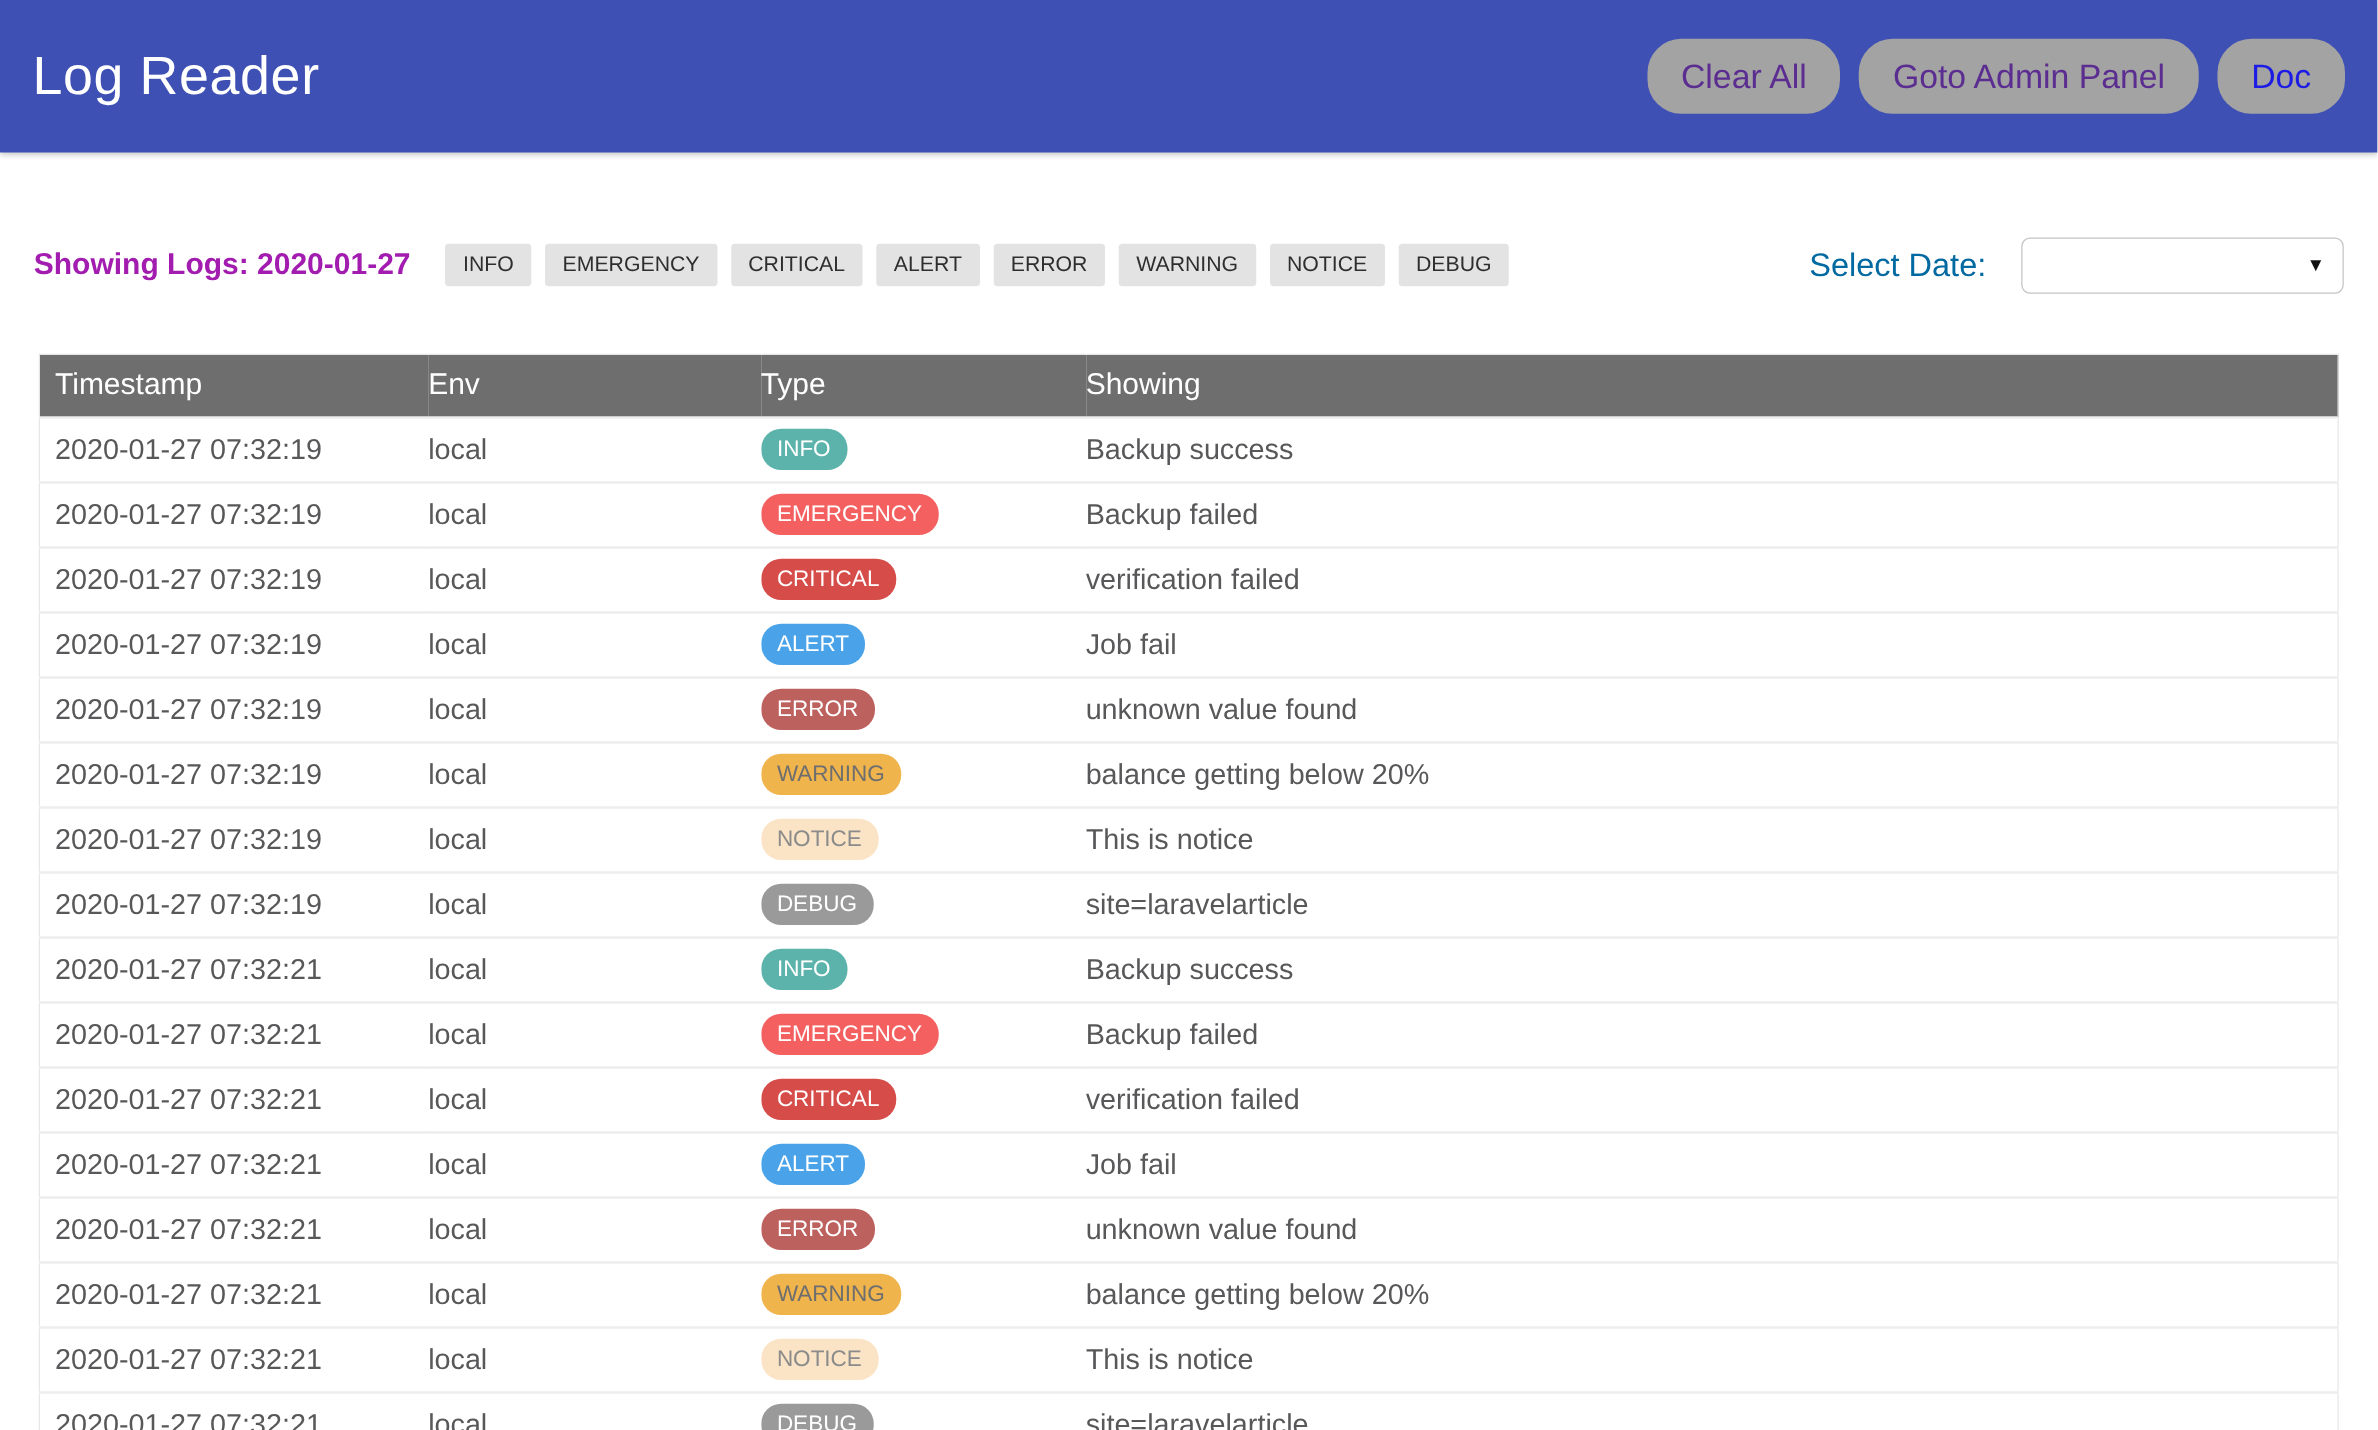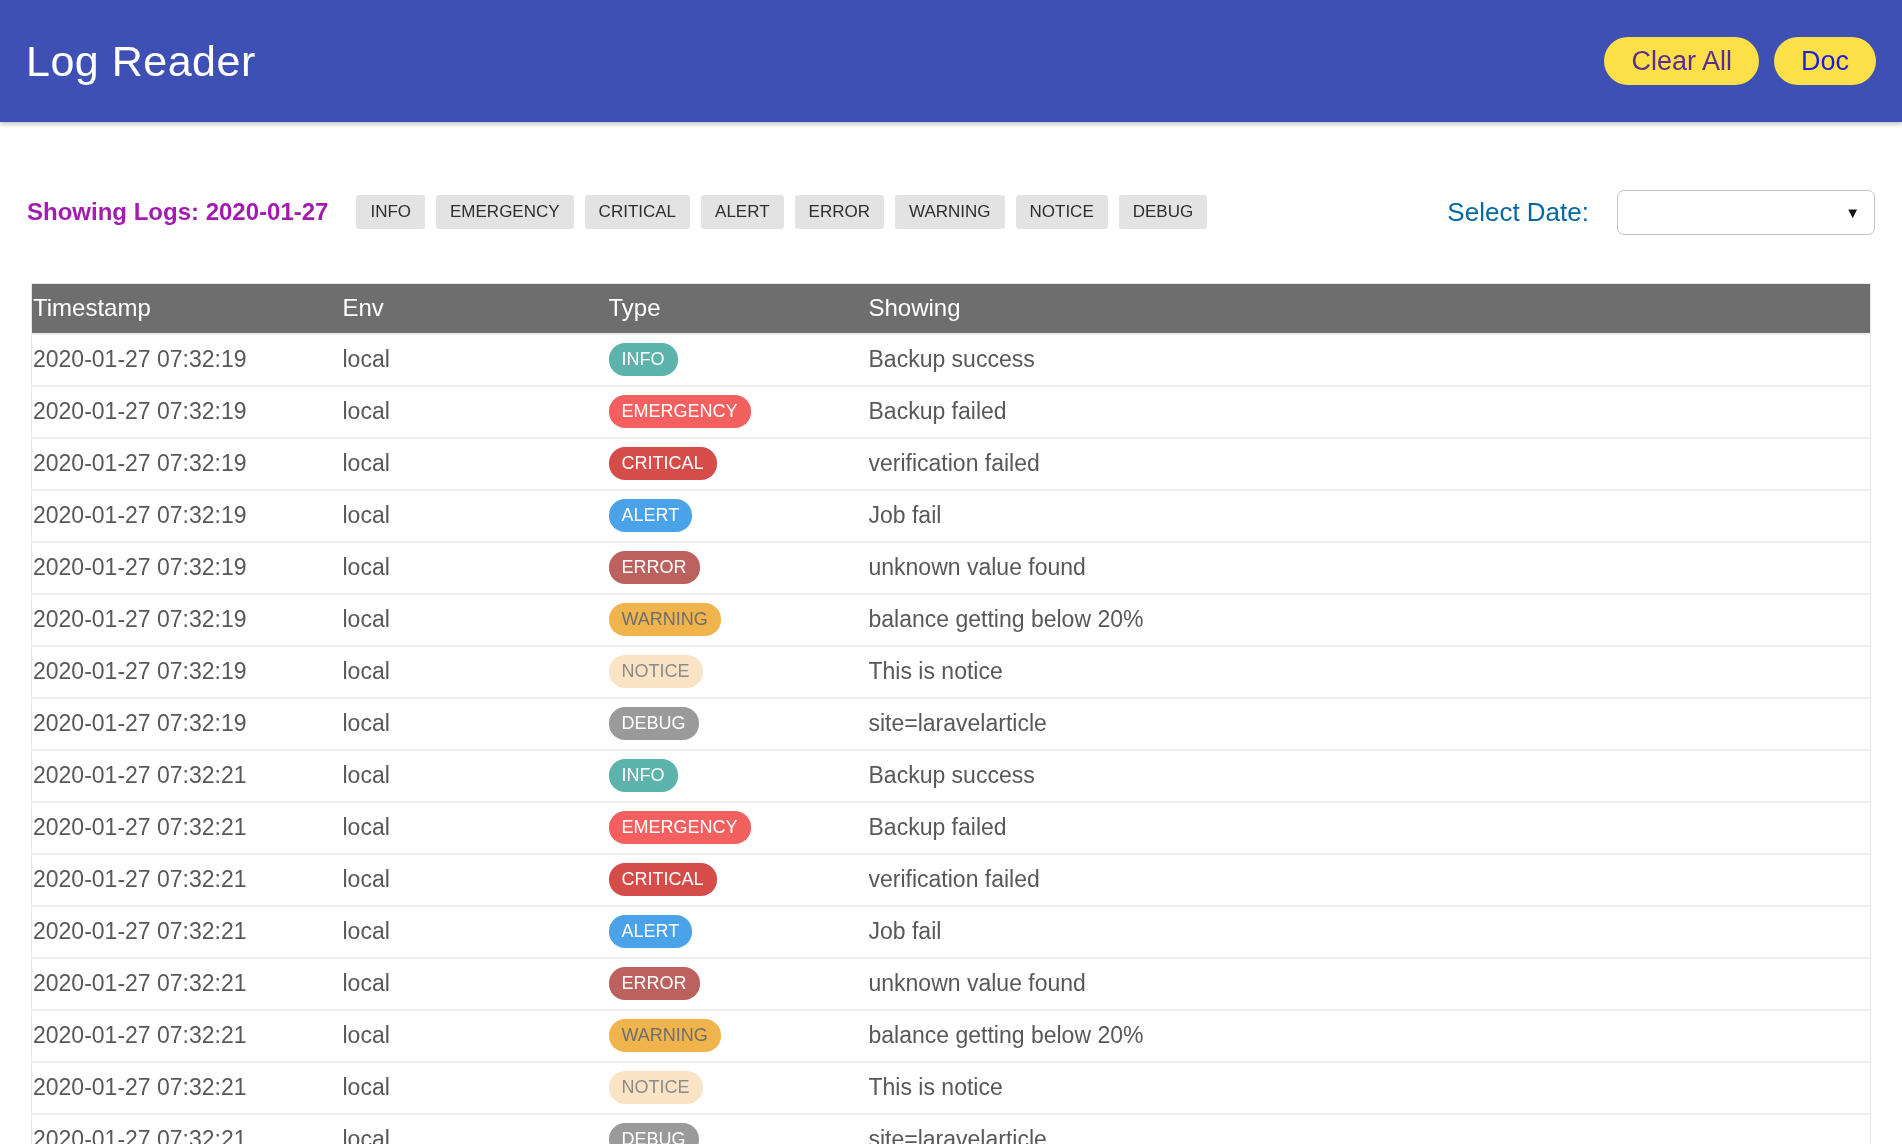--- a/index.html
+++ b/index.html
@@ -16,22 +16,22 @@
     display: flex; align-items: center; justify-content: space-between;
     padding: 12px 26px;
     box-shadow: 0 2px 5px rgba(0,0,0,0.25);
   }
   .app-title {
     margin: 0; color: #ffffff; font-size: 43px; font-weight: 400;
     letter-spacing: 0.5px;
   }
   .header-actions { display: flex; align-items: center; gap: 15px; }
   .pill-btn {
-    background: #fde047; border: none; border-radius: 27px;
-    height: 48px; padding: 0 27px;
+    background: #a3a3a3; border: none; border-radius: 27px;
+    height: 60px; padding: 0 27px;
     font-family: inherit; font-size: 27px; cursor: pointer;
     display: flex; align-items: center;
   }
 
   
   .toolbar {
     margin: 67px 27px 0 27px; height: 46px;
     display: flex; align-items: center;
   }
   .showing-logs { font-size: 24px; font-weight: bold; color: #a21caf; white-space: nowrap; }
@@ -61,40 +61,41 @@
   .log-table {
     width: 1840px; margin: 48px 31px 0 31px;
     border-collapse: collapse; table-layout: fixed;
     border: 1px solid #e7e7e7;
   }
   .log-table thead th {
     background: #6e6e6e; color: #ffffff;
     font-weight: 400; font-size: 24px; text-align: left;
     height: 50px; padding: 0;
   }
-  .log-table th:first-child, .log-table td:first-child { padding-left: 1px; }
+  .log-table th:first-child, .log-table td:first-child { padding-left: 12px; }
   .log-table tbody td {
     height: 52px; padding: 0;
     border-top: 2px solid #ededed;
     font-size: 23px; color: #58585a; background: #ffffff;
     white-space: nowrap; overflow: hidden;
   }
   .badge {
     display: inline-block; line-height: 1;
     font-size: 18px; padding: 7px 13px 8px 13px;
     border-radius: 16px;
   }
 </style>
 </head>
 <body>
 
 <header class="app-header">
   <h1 class="app-title">Log Reader</h1>
   <div class="header-actions">
       <button class="pill-btn" style="color: rgb(91, 45, 145);">Clear All</button>
+      <button class="pill-btn" style="color: rgb(91, 45, 145);">Goto Admin Panel</button>
       <button class="pill-btn" style="color: rgb(29, 28, 228);">Doc</button>
     </div>
 </header>
 
 <main>
   <div class="toolbar">
     <div class="showing-logs">
       <span>Showing Logs:</span>
       <span>2020-01-27</span>
     </div>

